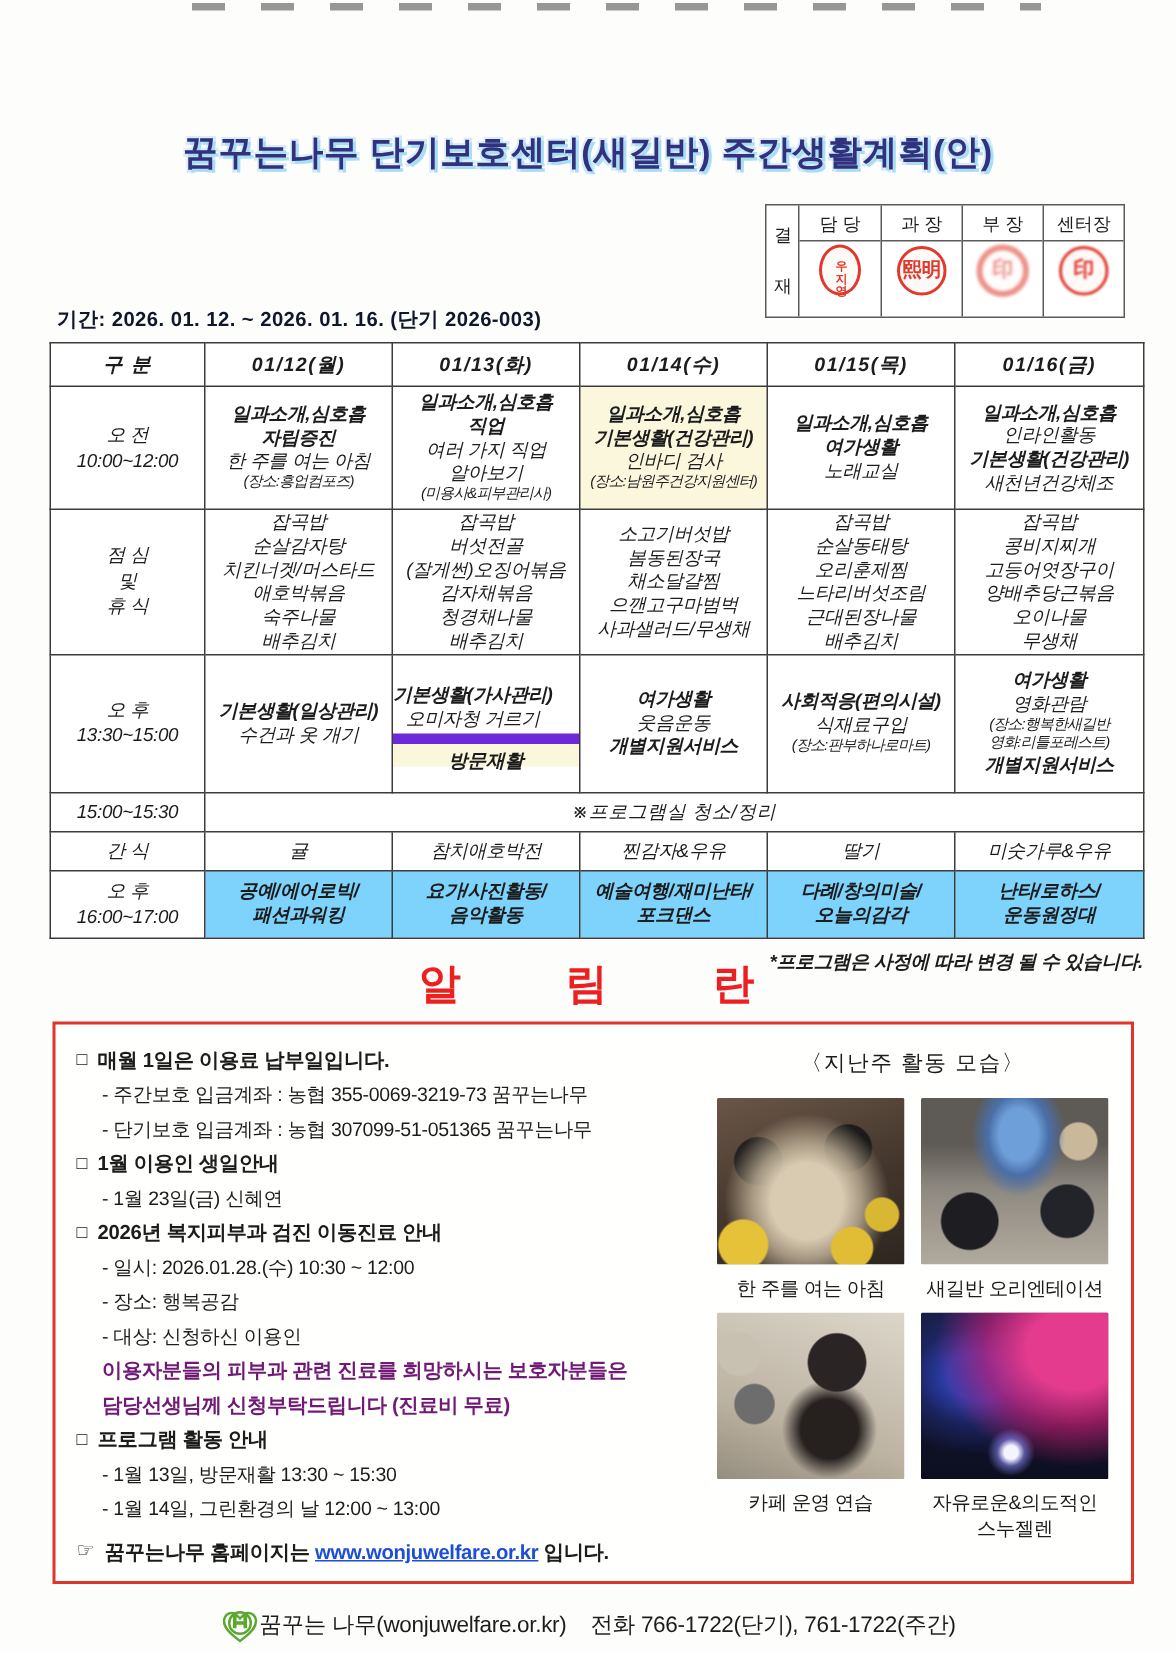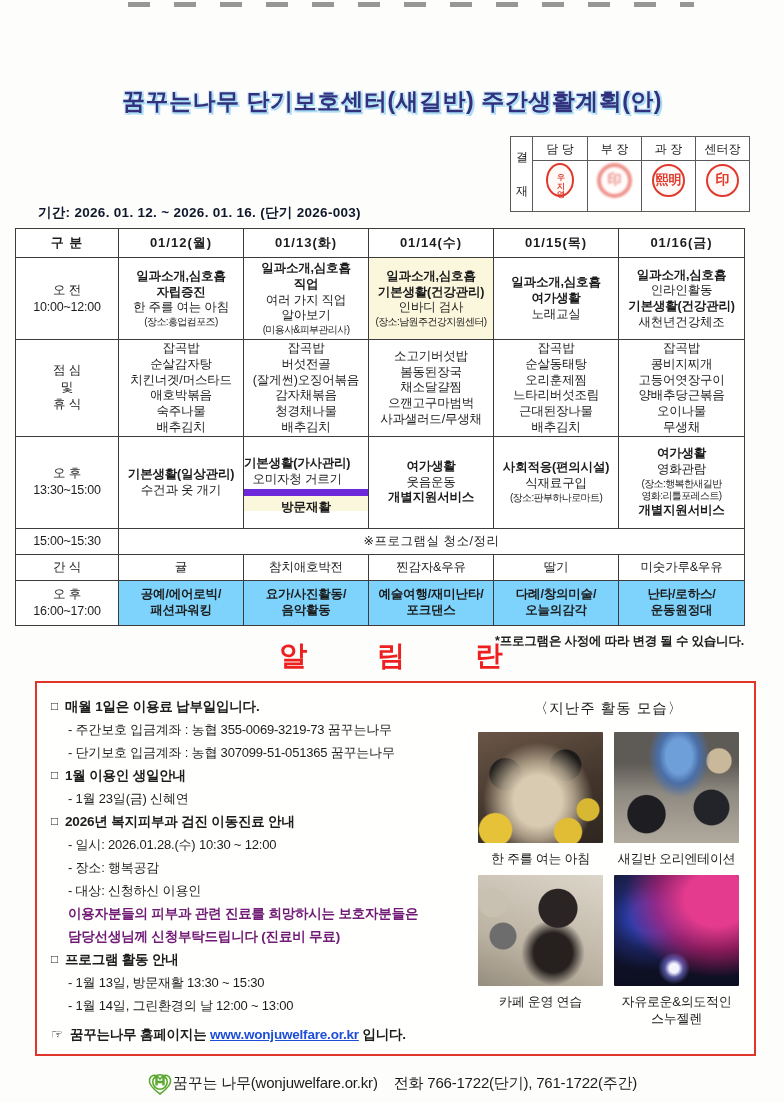--- a/index.html
+++ b/index.html
@@ -35,21 +35,21 @@
     color:#e03a2c; border:2px solid #e03a2c; display:flex; align-items:center; justify-content:center;
     font-weight:bold; filter:blur(.4px); background:rgba(255,230,226,.25);
   }
   .stamp.oval  { width:28px; height:34px; border-radius:50%; font-size:8px; writing-mode:vertical-rl; text-orientation:upright; line-height:1; }
   .stamp.round { width:33px; height:33px; border-radius:50%; font-size:13px; }
   .stamp.faint { width:35px; height:35px; border-radius:50%; font-size:14px; opacity:.55; filter:blur(1.1px); border-width:4px; }
   .stamp.round2{ width:33px; height:33px; border-radius:50%; font-size:14px; filter:blur(.6px); }
   
   .period { position:absolute; top:204px; left:38px; font-size:13.5px; font-weight:bold; color:#0f172a; letter-spacing:.3px; }
   
-  .sched-wrap { position:absolute; top:228px; left:15px; width:729px; }
+  .sched-wrap { position:absolute; top:228px; left:33px; width:729px;font-style:italic; }
   table.sched { border-collapse:collapse; table-layout:fixed; width:729px; background:#fff; }
   .sched th, .sched td { border:1px solid #3c3c3c; text-align:center; vertical-align:middle; padding:1px 1px; font-size:12.5px; }
   .sched thead th { height:29px; font-weight:600; font-size:13px; letter-spacing:1px; background:#fff; }
   .sched .row-label .ln { line-height:1.35; }
   .stack { display:flex; flex-direction:column; justify-content:center; gap:1px; }
   .ln { line-height:1.18; letter-spacing:-.2px; }
   .ln.b { font-weight:bold; }
   .ln.sm { font-size:10px; letter-spacing:-.6px; }
   .hl-yellow { background:#faf7dd; }
   .hl-pink { background:#7dd3fc; }
@@ -128,29 +128,29 @@
   <div class="approval">
     <div class="appr-label">결재</div>
 
   <div class="appr-col">
         <div class="appr-head">담 당</div>
         <div class="appr-stamp-area">
           <span class="stamp oval">우지영</span>
         </div>
       </div>
       <div class="appr-col">
+        <div class="appr-head">과 장</div>
+        <div class="appr-stamp-area">
+          <span class="stamp round">熙明</span>
+        </div>
+      </div>
+      <div class="appr-col">
         <div class="appr-head">부 장</div>
         <div class="appr-stamp-area">
           <span class="stamp faint">印</span>
-        </div>
-      </div>
-      <div class="appr-col">
-        <div class="appr-head">과 장</div>
-        <div class="appr-stamp-area">
-          <span class="stamp round">熙明</span>
         </div>
       </div>
       <div class="appr-col">
         <div class="appr-head">센터장</div>
         <div class="appr-stamp-area">
           <span class="stamp round2">印</span>
         </div>
       </div>
     </div>
 

